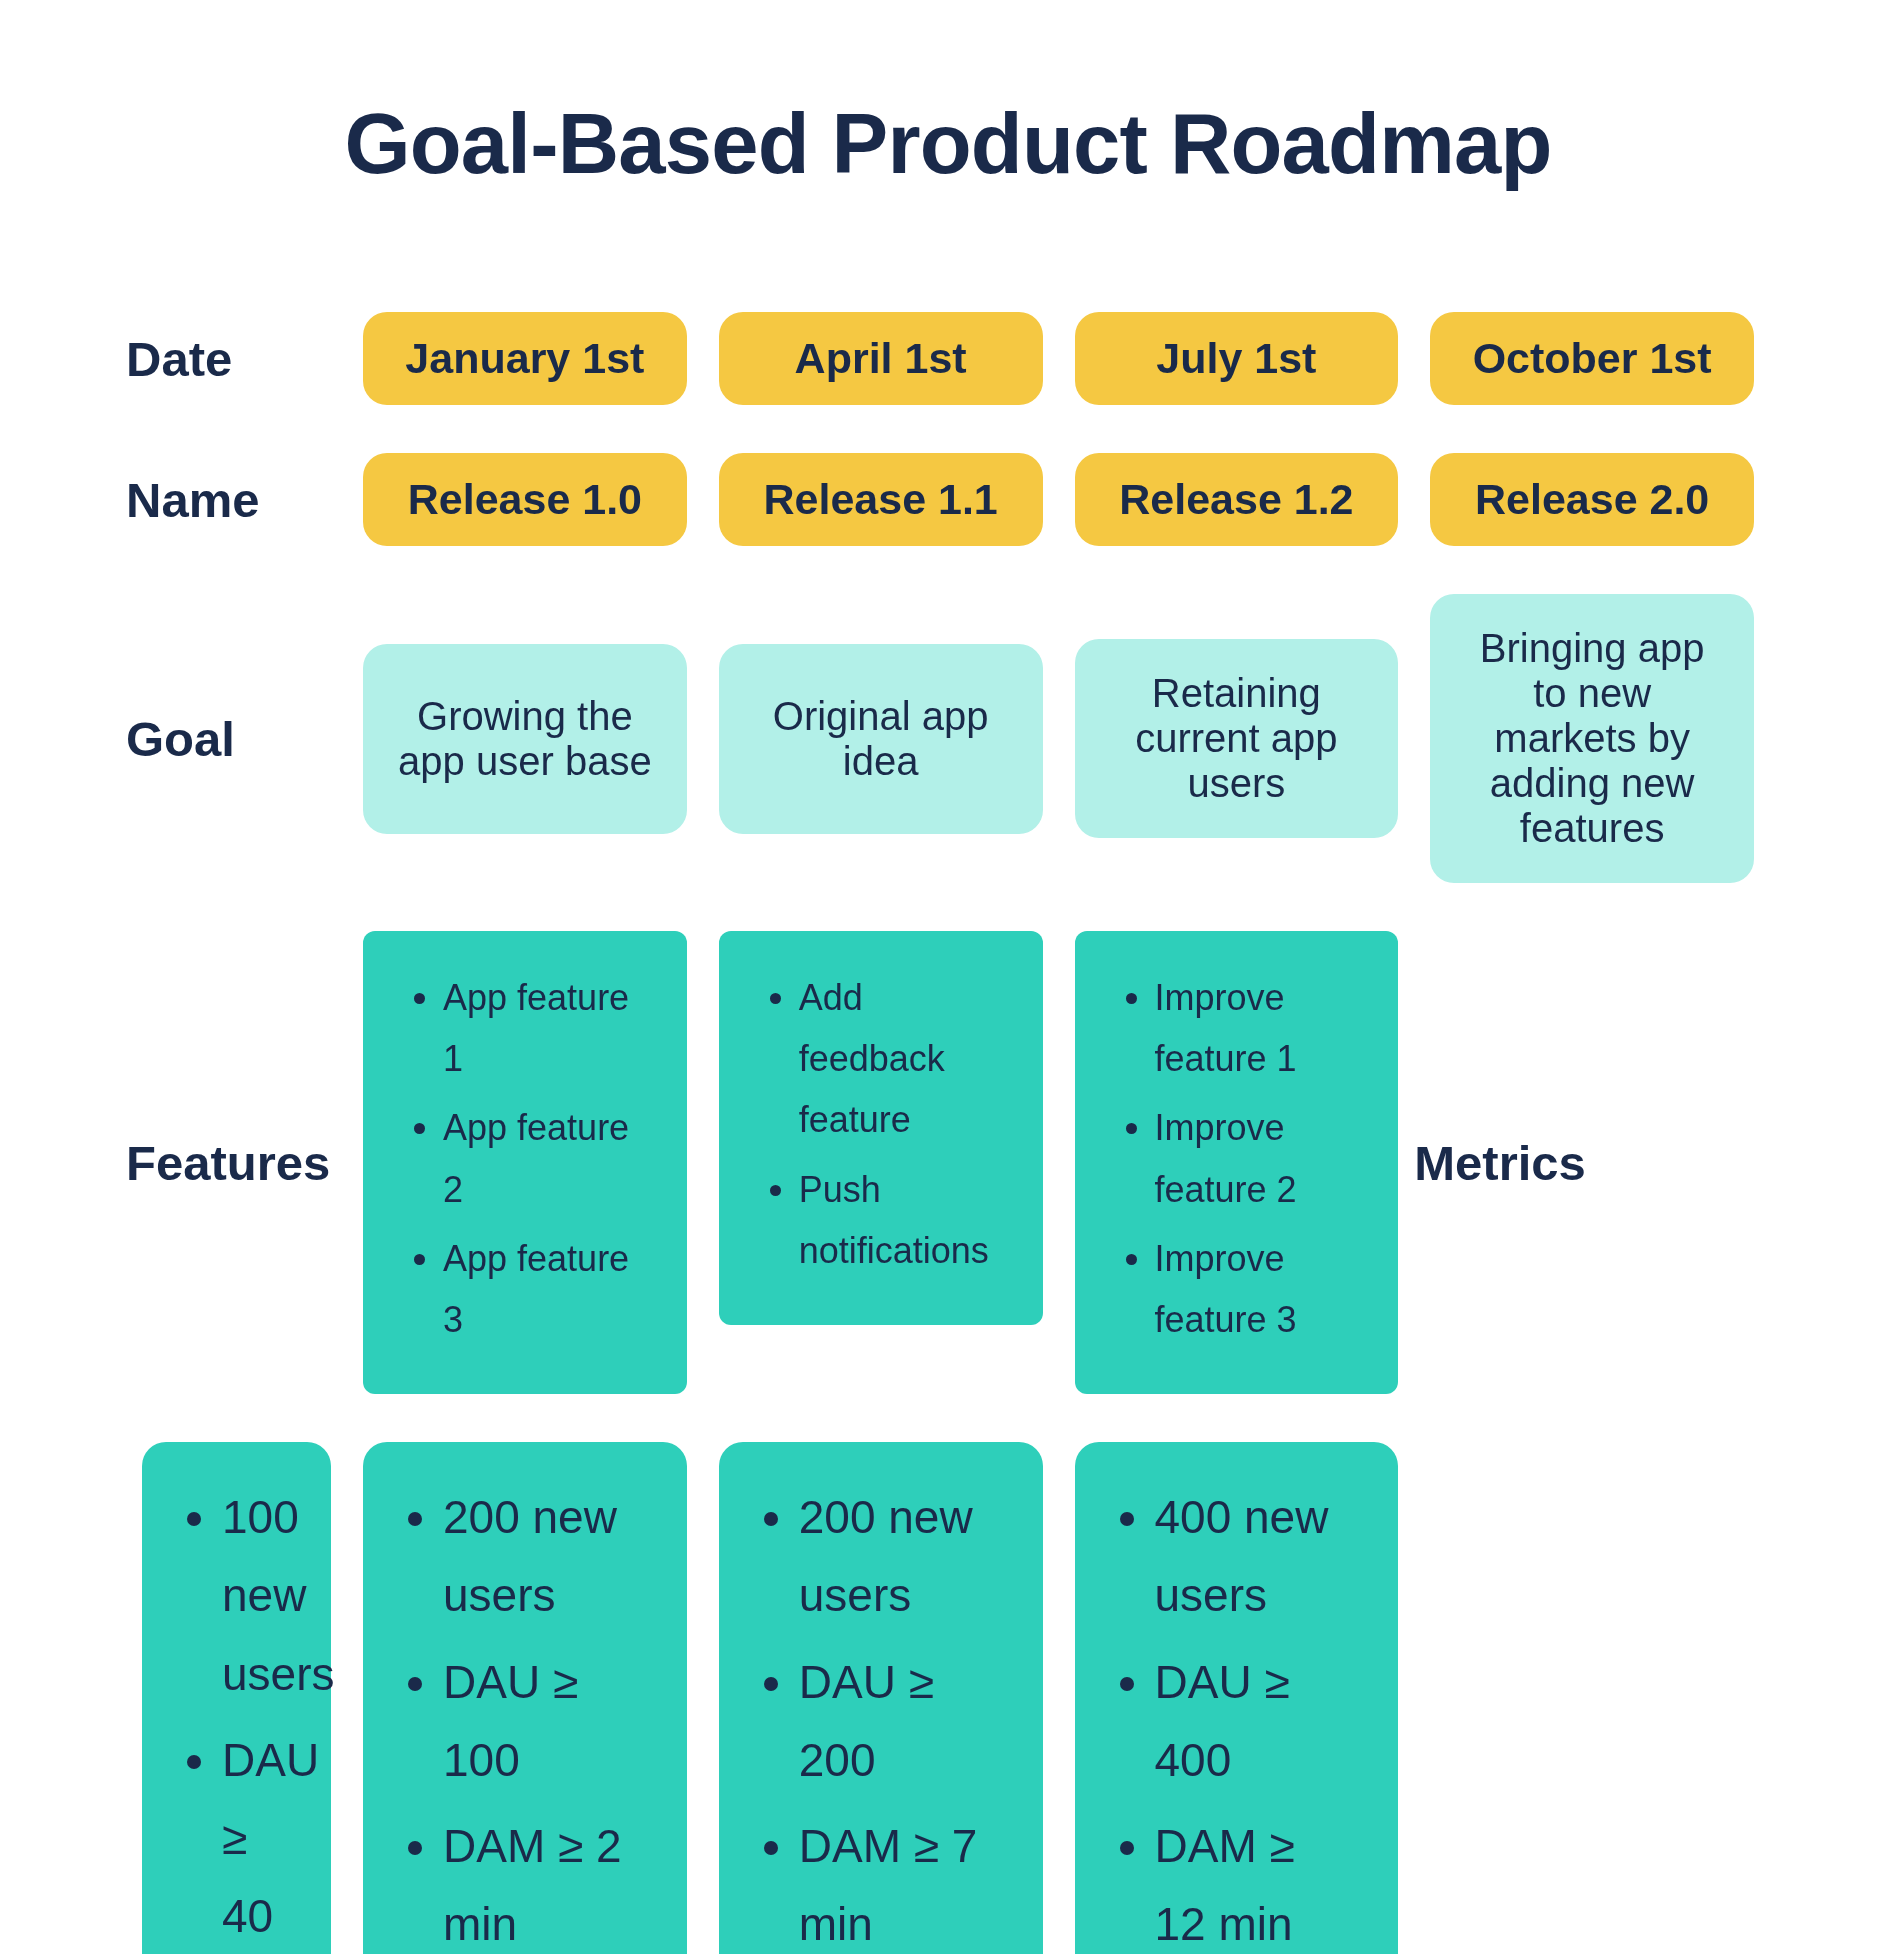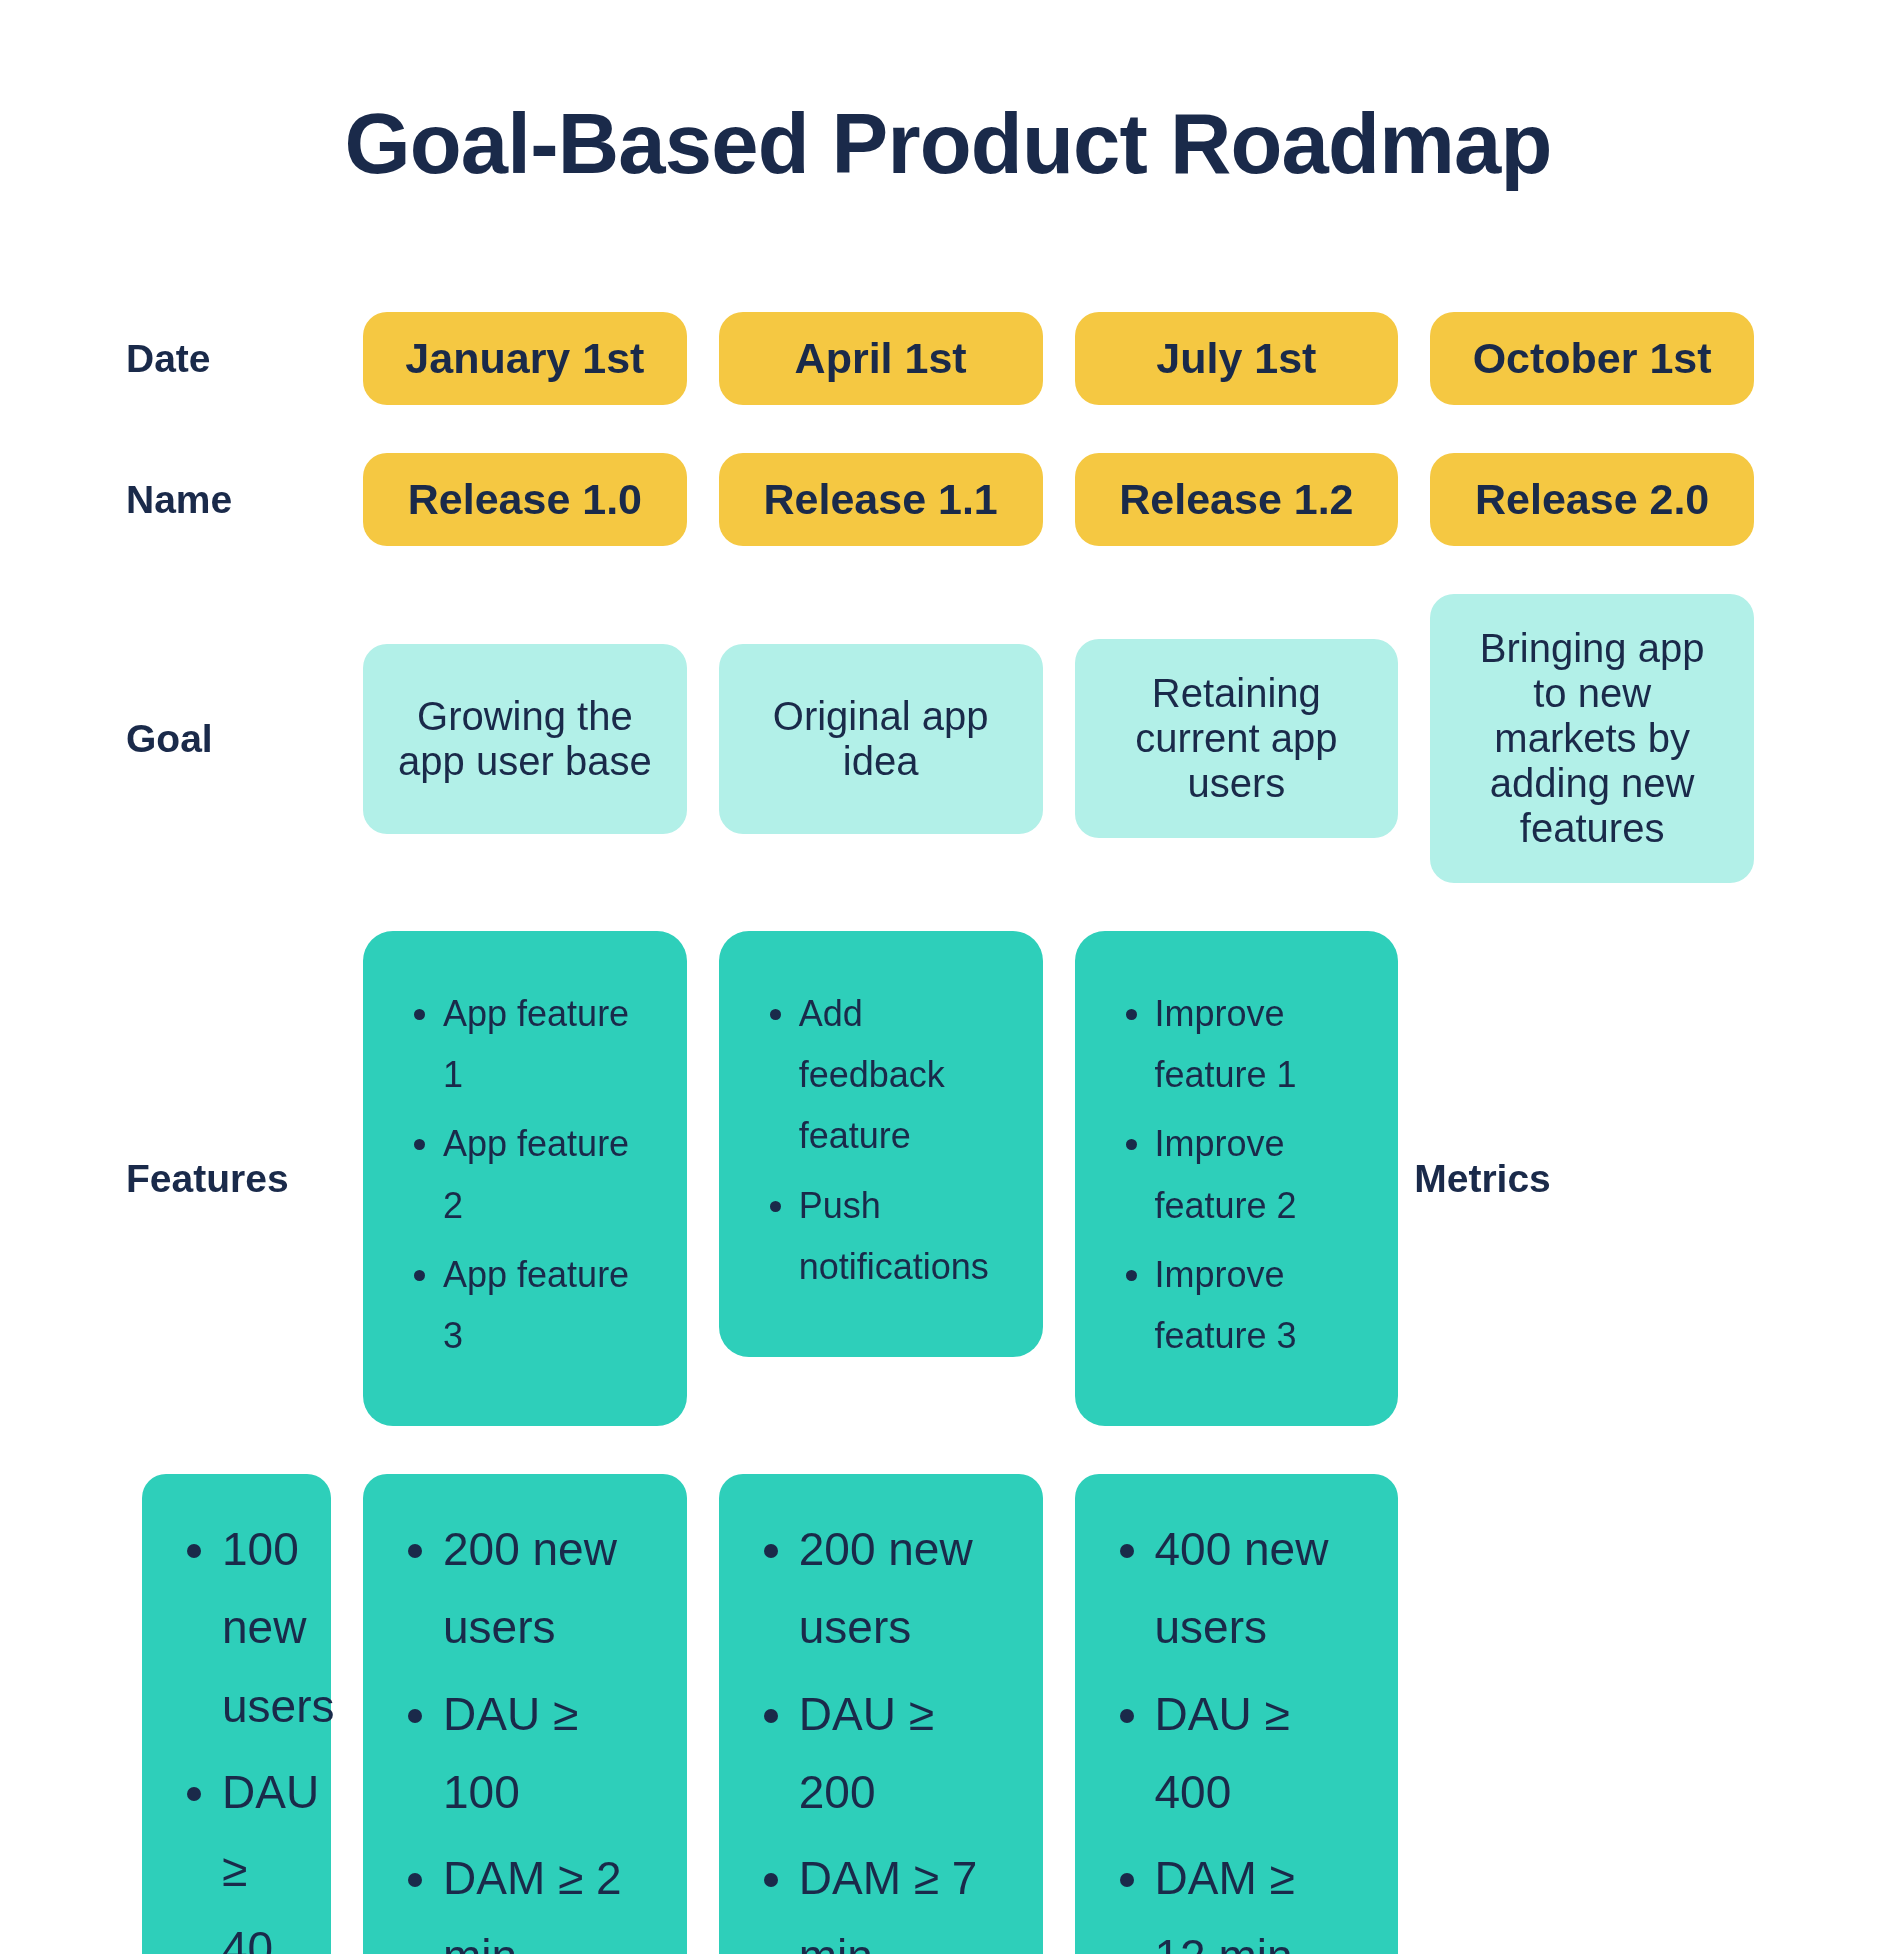--- a/index.html
+++ b/index.html
@@ -27,21 +27,21 @@
     .roadmap-table {
       width: 100%;
       display: grid;
       grid-template-columns: 221px 1fr 1fr 1fr 1fr;
       gap: 0;
     }
 
     .row-label {
       display: flex;
       align-items: center;
-      font-size: 39px;
+      font-size: 49px;
       font-weight: 900;
       color: #1a2a4a;
       padding: 24px 32px 24px 0;
     }
 
     
     .date-cell {
       display: flex;
       align-items: center;
       justify-content: center;
@@ -104,22 +104,22 @@
     
     .features-cell {
       display: flex;
       align-items: flex-start;
       justify-content: center;
       padding: 24px 16px;
     }
 
     .features-badge {
       background: #2ecfba;
-      border-radius: 30px;
-      padding: 52px 40px;
+      border-radius: 12px;
+      padding: 36px 40px;
       font-size: 36px;
       font-weight: 400;
       color: #1a2a4a;
       text-align: left;
       width: 100%;
       min-height: 221px;
     }
 
     .features-badge ul {
       list-style: disc;

